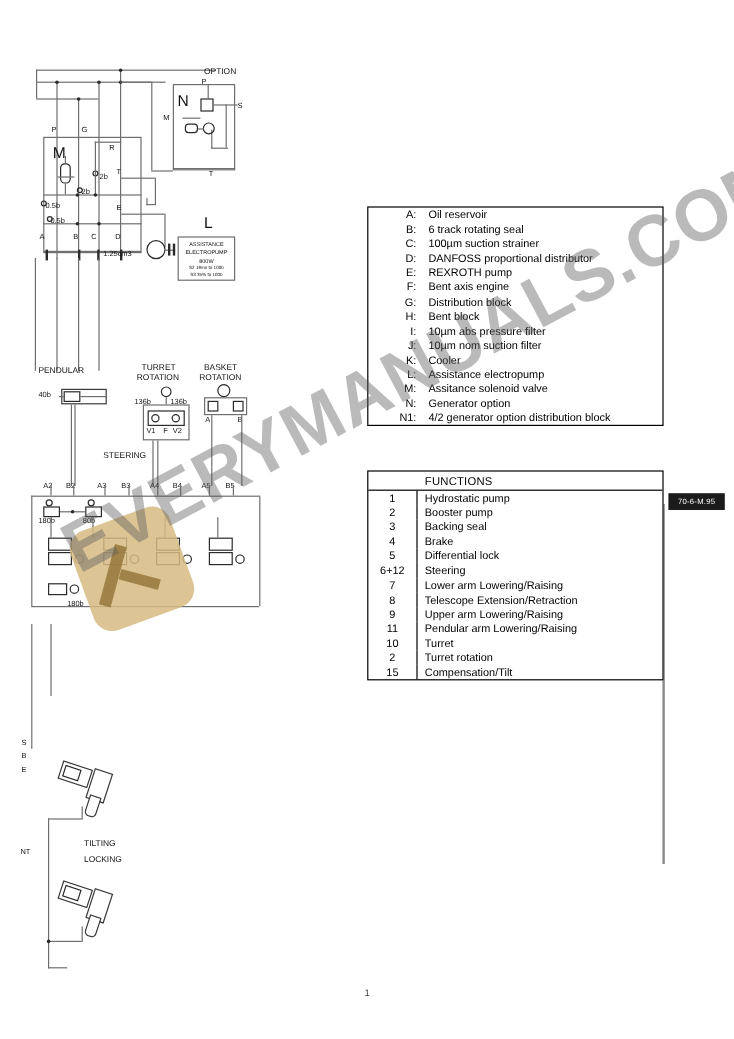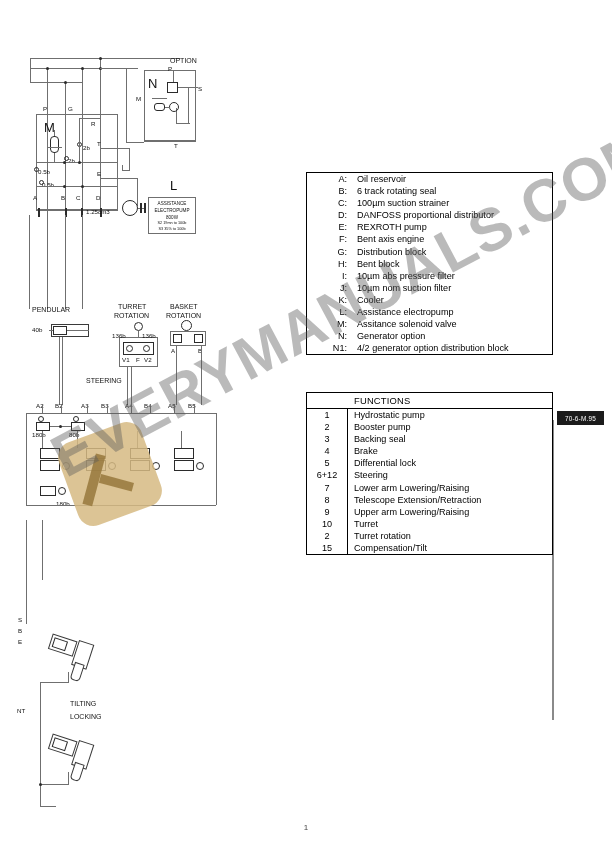--- a/index.html
+++ b/index.html
@@ -439,20 +439,24 @@
         </div>
         <div class="row">
           <div class="key">8</div>
           <div class="val">Telescope Extension/Retraction</div>
         </div>
         <div class="row">
           <div class="key">9</div>
           <div class="val">Upper arm Lowering/Raising</div>
         </div>
         <div class="row">
+          <div class="key">11</div>
+          <div class="val">Pendular arm Lowering/Raising</div>
+        </div>
+        <div class="row">
           <div class="key">10</div>
           <div class="val">Turret</div>
         </div>
         <div class="row">
           <div class="key">2</div>
           <div class="val">Turret rotation</div>
         </div>
         <div class="row">
           <div class="key">15</div>
           <div class="val">Compensation/Tilt</div>

